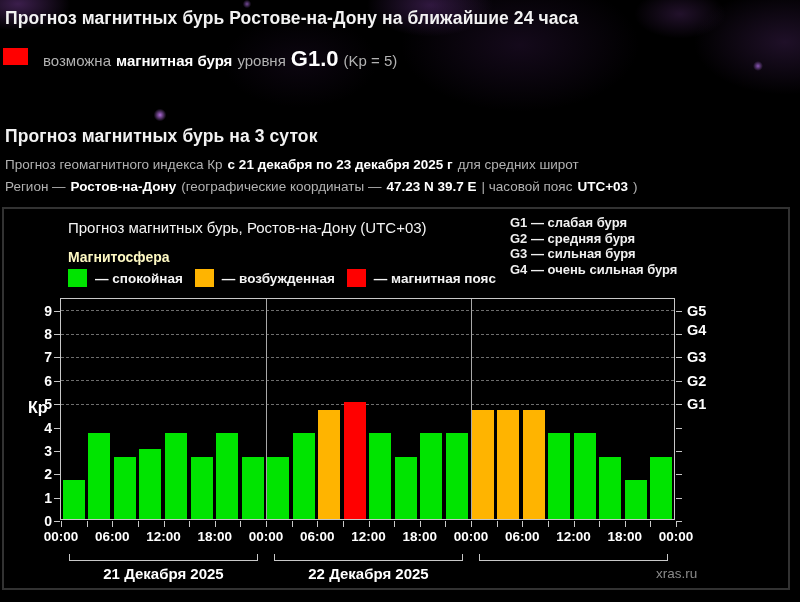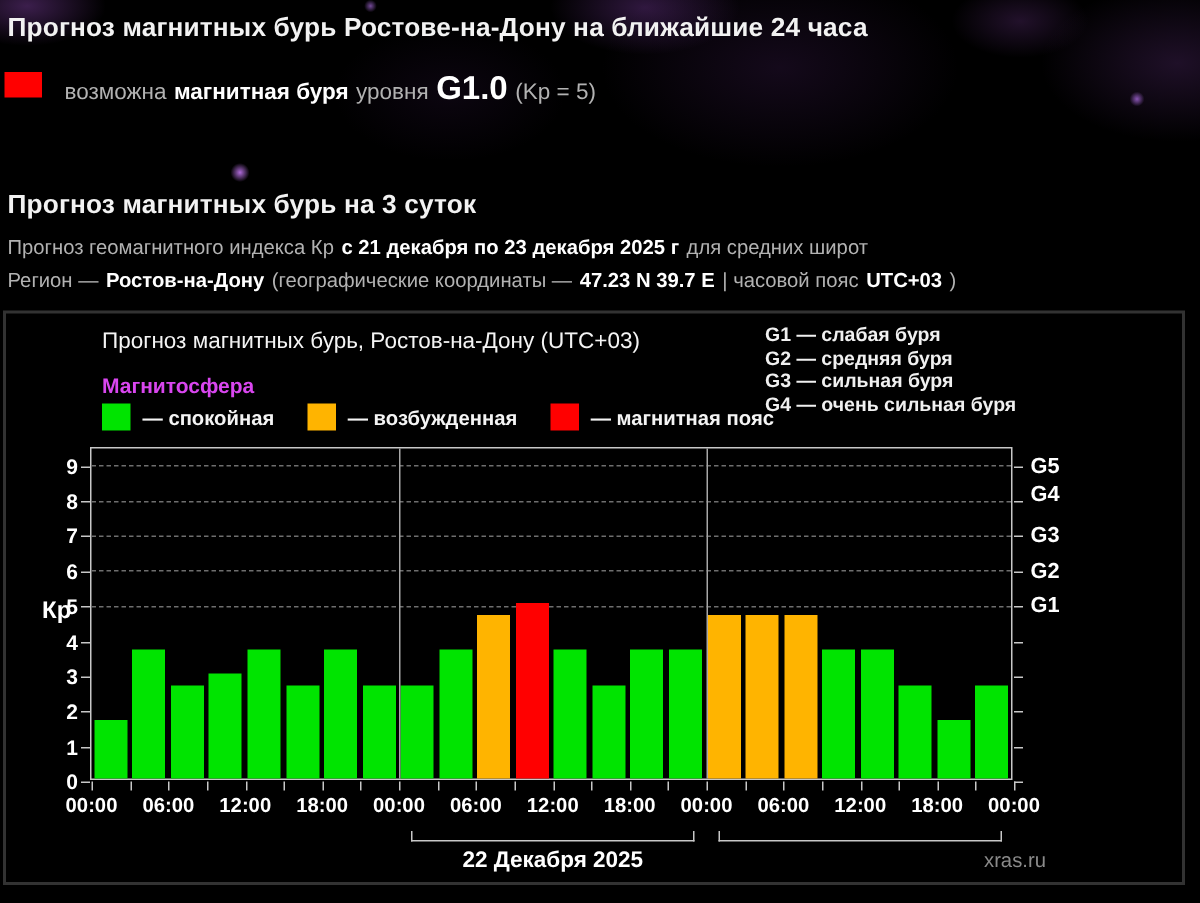--- a/index.html
+++ b/index.html
@@ -33,22 +33,22 @@
   .t13 { font-size:13.5px; }
   .glevel { font-size:22px; font-weight:bold; color:#fff; }
   .swatch { display:inline-block; }
 
   
   .frame {
     position:absolute; left:2px; top:207px; width:788px; height:383px;
     border:2px solid #323232; background:#000;
   }
   .chart-title { position:absolute; left:64px; top:10px; font-size:15px; font-weight:normal; color:#f4f4f4; }
-  .mag-label  { position:absolute; left:64px; top:40px; font-size:14px; font-weight:bold; color:#d946ef; }
-  .state-legend { position:absolute; left:64px; top:60px; display:flex; gap:22px; }
+  .mag-label  { position:absolute; left:64px; top:40px; font-size:14px; font-weight:bold; color:#fef9c3; }
+  .state-legend { position:absolute; left:64px; top:60px; display:flex; gap:12px; }
   .state-item { display:flex; align-items:center; gap:8px; font-size:13.5px; font-weight:bold; color:#f4f4f4; white-space:nowrap; }
   .state-item .sw { width:19px; height:18px; }
   .g-legend { position:absolute; left:506px; top:6px; font-size:13px; font-weight:bold; color:#f0f0f0; line-height:15.6px; white-space:nowrap; }
   .ylab { position:absolute; left:24px; top:190px; font-size:16px; font-weight:bold; color:#fff; }
 
   .plot {
     position:absolute; left:56px; top:89px; width:615px; height:222px;
     border:1px solid #c8c8c8; background:#000;
   }
   .gridline { position:absolute; left:0; width:100%; height:0; border-top:1px dashed #6e6e6e; }
@@ -276,20 +276,24 @@
       <div class="tlabel" style="left: 153.75px;">18:00</div>
       <div class="tlabel" style="left: 205px;">00:00</div>
       <div class="tlabel" style="left: 256.25px;">06:00</div>
       <div class="tlabel" style="left: 307.5px;">12:00</div>
       <div class="tlabel" style="left: 358.75px;">18:00</div>
       <div class="tlabel" style="left: 410px;">00:00</div>
       <div class="tlabel" style="left: 461.25px;">06:00</div>
       <div class="tlabel" style="left: 512.5px;">12:00</div>
       <div class="tlabel" style="left: 563.75px;">18:00</div>
       <div class="tlabel" style="left: 615px;">00:00</div>
+      <div class="daycell" style="left: 8px; width: 189px;">
+        <div class="bracket"></div>
+        <div class="daylabel">21 Декабря 2025</div>
+      </div>
       <div class="daycell" style="left: 213px; width: 189px;">
         <div class="bracket"></div>
         <div class="daylabel">22 Декабря 2025</div>
       </div>
       <div class="daycell" style="left: 418px; width: 189px;">
         <div class="bracket"></div>
       </div>
     </div>
 
   <div class="watermark">xras.ru</div>

